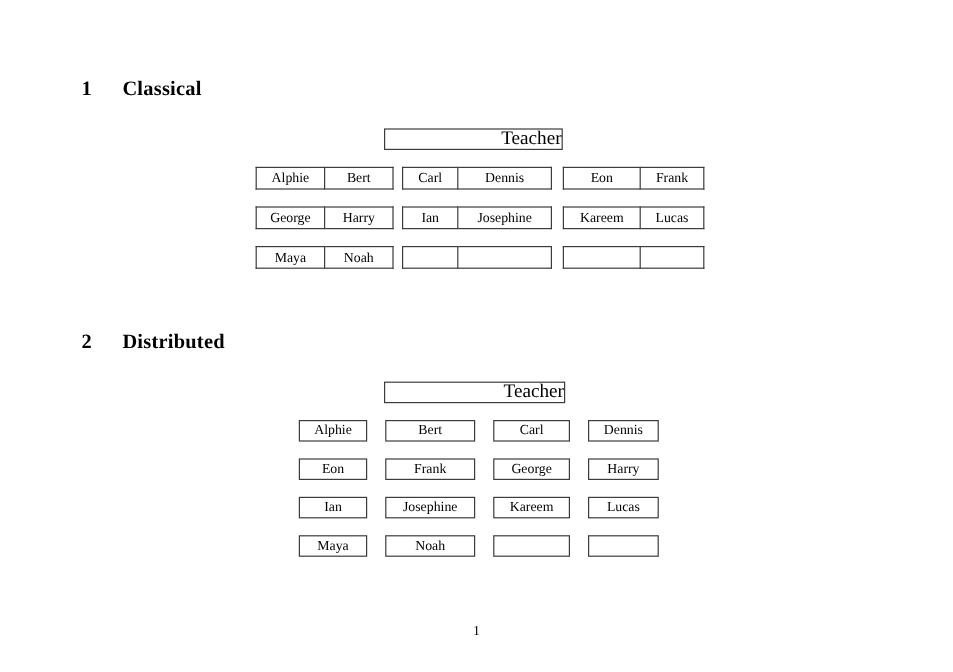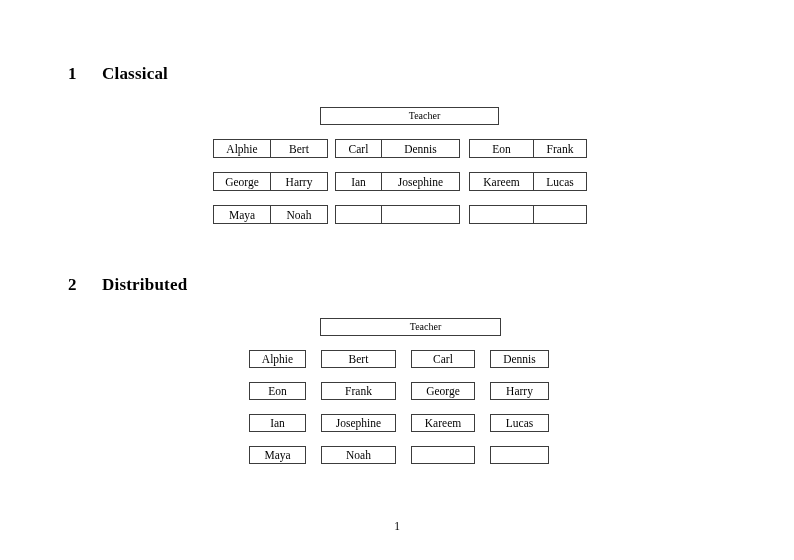--- a/index.html
+++ b/index.html
@@ -34,26 +34,25 @@
   .section-title {
     display: inline-block;
   }
   #heading-classical { left: 68px; top: 64px; }
   #heading-distributed { left: 68px; top: 275px; }
 
   
   .teacher-box {
     position: absolute;
     border: 1px solid #3c3c3c;
-    text-align: center;
-    font-size: 10px;
+    text-align: right;
+    font-size: 16px;
     line-height: 16px;
     height: 16px;
     box-sizing: content-box;
-    padding-left: 30px;
   }
   #teacher-classical {
     left: 320px;
     top: 107px;
     width: 147px;
   }
   #teacher-distributed {
     left: 320px;
     top: 318px;
     width: 149px;

